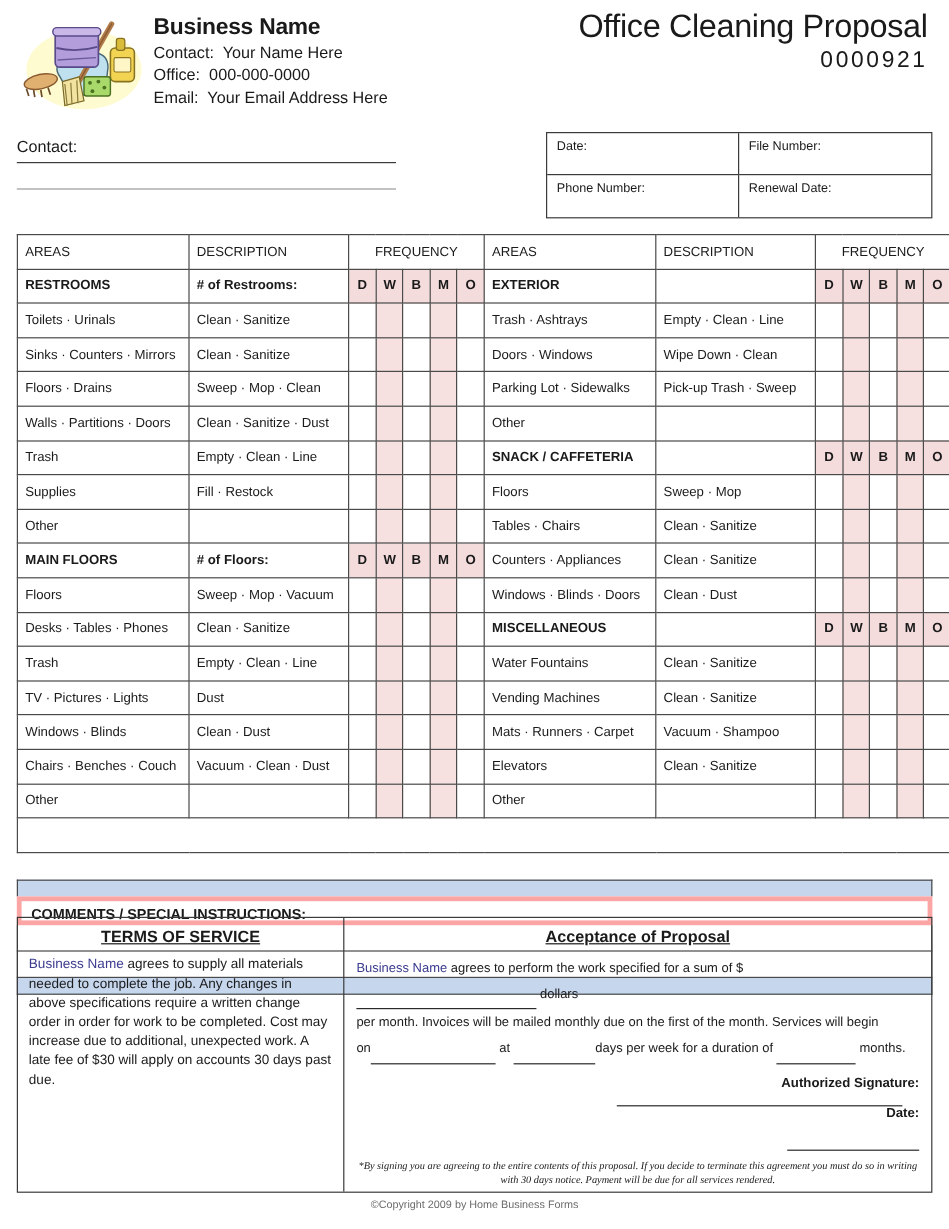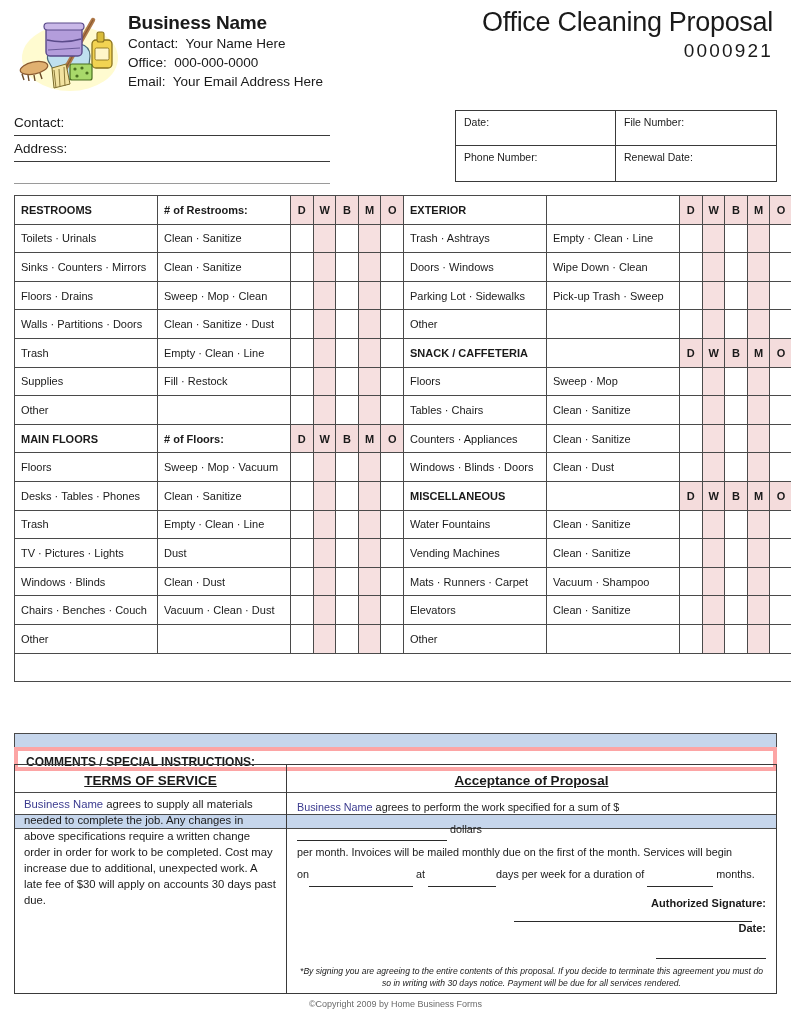--- a/index.html
+++ b/index.html
@@ -78,21 +78,21 @@
   .bname { color: #3b3b8f; }
   .aop-p { font-size: 10.8px; line-height: 2.05; }
   .ul { display: inline-block; border-bottom: 1px solid #2a2a2a; vertical-align: baseline; }
   .u-amount { width: 150px; }
   .u-on { width: 104px; }
   .u-days { width: 68px; }
   .u-months { width: 66px; }
   .sig-row { font-size: 11px; font-weight: bold; margin-top: 10px; display: flex; align-items: flex-end; flex-direction: column; }
   .u-sig { width: 238px; margin-right: 14px; }
   .u-date { width: 110px; }
-  .fineprint { font-size: 8.6px; font-style: italic; text-align: center; line-height: 1.45; margin-top: 6px; }
+  .fineprint { font-size: 8.6px; font-style: italic; text-align: center; line-height: 1.45; margin-top: 6px; font-family: Liberation Serif, serif; }
 
   .footer { position: absolute; left: 0; top: 999px; width: 791px; text-align: center;
             font-size: 9px; color: #6b6b6b; }
 </style>
 </head>
 <body>
 
 <div class="page">
 
   <div class="header">
@@ -129,21 +129,20 @@
       </div>
     </div>
     <div class="hdr-right">
       <div class="doc-title">Office Cleaning Proposal</div>
       <div class="doc-number">0000921</div>
     </div>
   </div>
 
   <div class="contact-rows">
     <div class="cline">Contact:</div>
-    <div class="cline">Address:</div>
     <div class="cline blank"></div>
   </div>
 
   <div class="meta-box">
     <div class="meta-cell br bb">Date:</div>
     <div class="meta-cell bb">File Number:</div>
     <div class="meta-cell br">Phone Number:</div>
     <div class="meta-cell">Renewal Date:</div>
   </div>
 
@@ -159,20 +158,28 @@
           <col class="c-f">
         <col class="c-area">
           <col class="c-desc">
         <col class="c-f">
           <col class="c-f">
           <col class="c-f">
           <col class="c-f">
           <col class="c-f">
       </colgroup>
       <tbody id="grid-body">
+          <tr>
+            <td class="hdr">AREAS</td>
+            <td class="hdr">DESCRIPTION</td>
+            <td class="hdr-freq" colspan="5">FREQUENCY</td>
+            <td class="hdr">AREAS</td>
+            <td class="hdr">DESCRIPTION</td>
+            <td class="hdr-freq" colspan="5">FREQUENCY</td>
+          </tr>
           <tr>
             <td class="sect">RESTROOMS</td>
             <td class="sect-desc"># of Restrooms:</td>
             <td class="fq sectcell">D</td>
             <td class="fq pink sectcell">W</td>
             <td class="fq sectcell">B</td>
             <td class="fq pink sectcell">M</td>
             <td class="fq sectcell">O</td>
             <td class="sect">EXTERIOR</td>
             <td class="sect-desc"></td>

